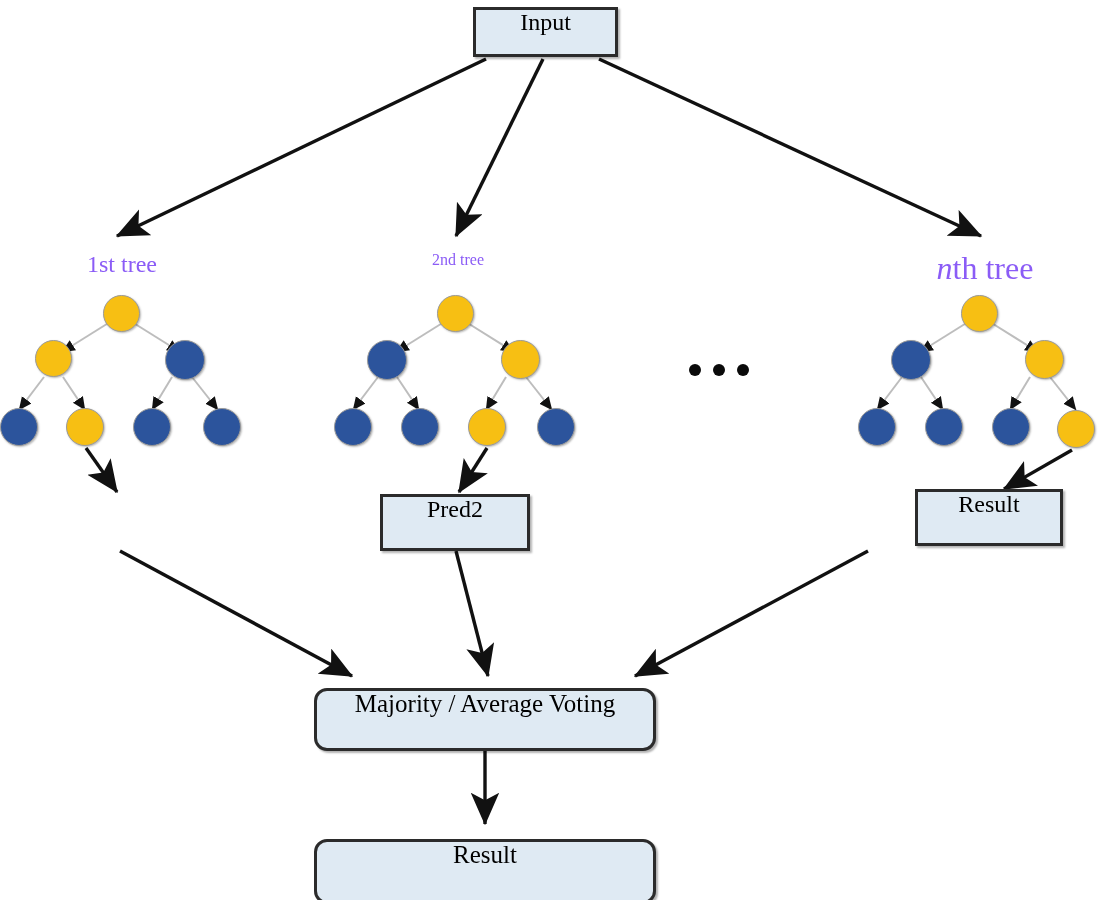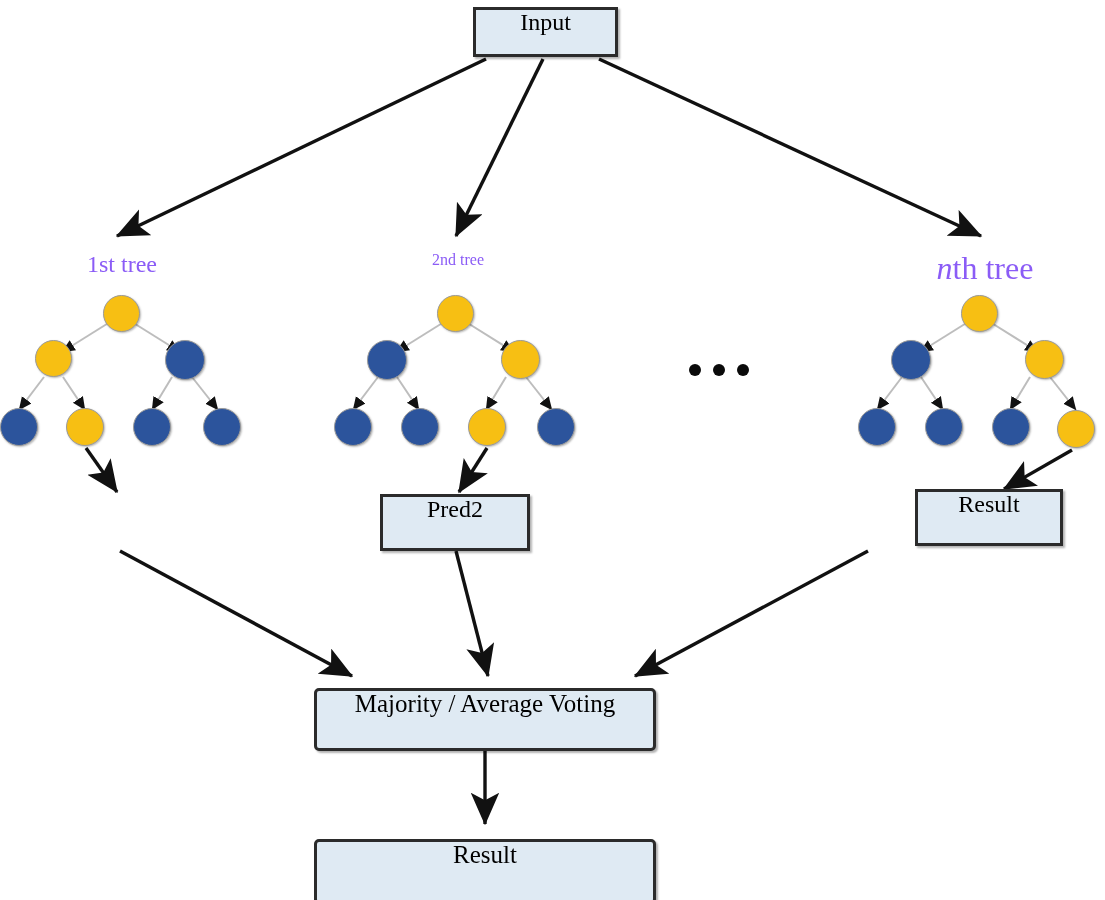--- a/index.html
+++ b/index.html
@@ -31,21 +31,21 @@
     border: 3px solid #2b2b2b;
     display: flex;
     align-items: flex-start;
     justify-content: center;
     color: #000000;
     text-align: center;
     white-space: nowrap;
     box-shadow: 2px 2px 2px rgba(0,0,0,0.30);
   }
   .box.rounded {
-    border-radius: 5px;
+    border-radius: 13px;
   }
   .box-label {
     display: block;
     line-height: 1;
   }
   .tree-label {
     position: absolute;
     color: #8b5cf6;
     white-space: nowrap;
     text-align: center;

